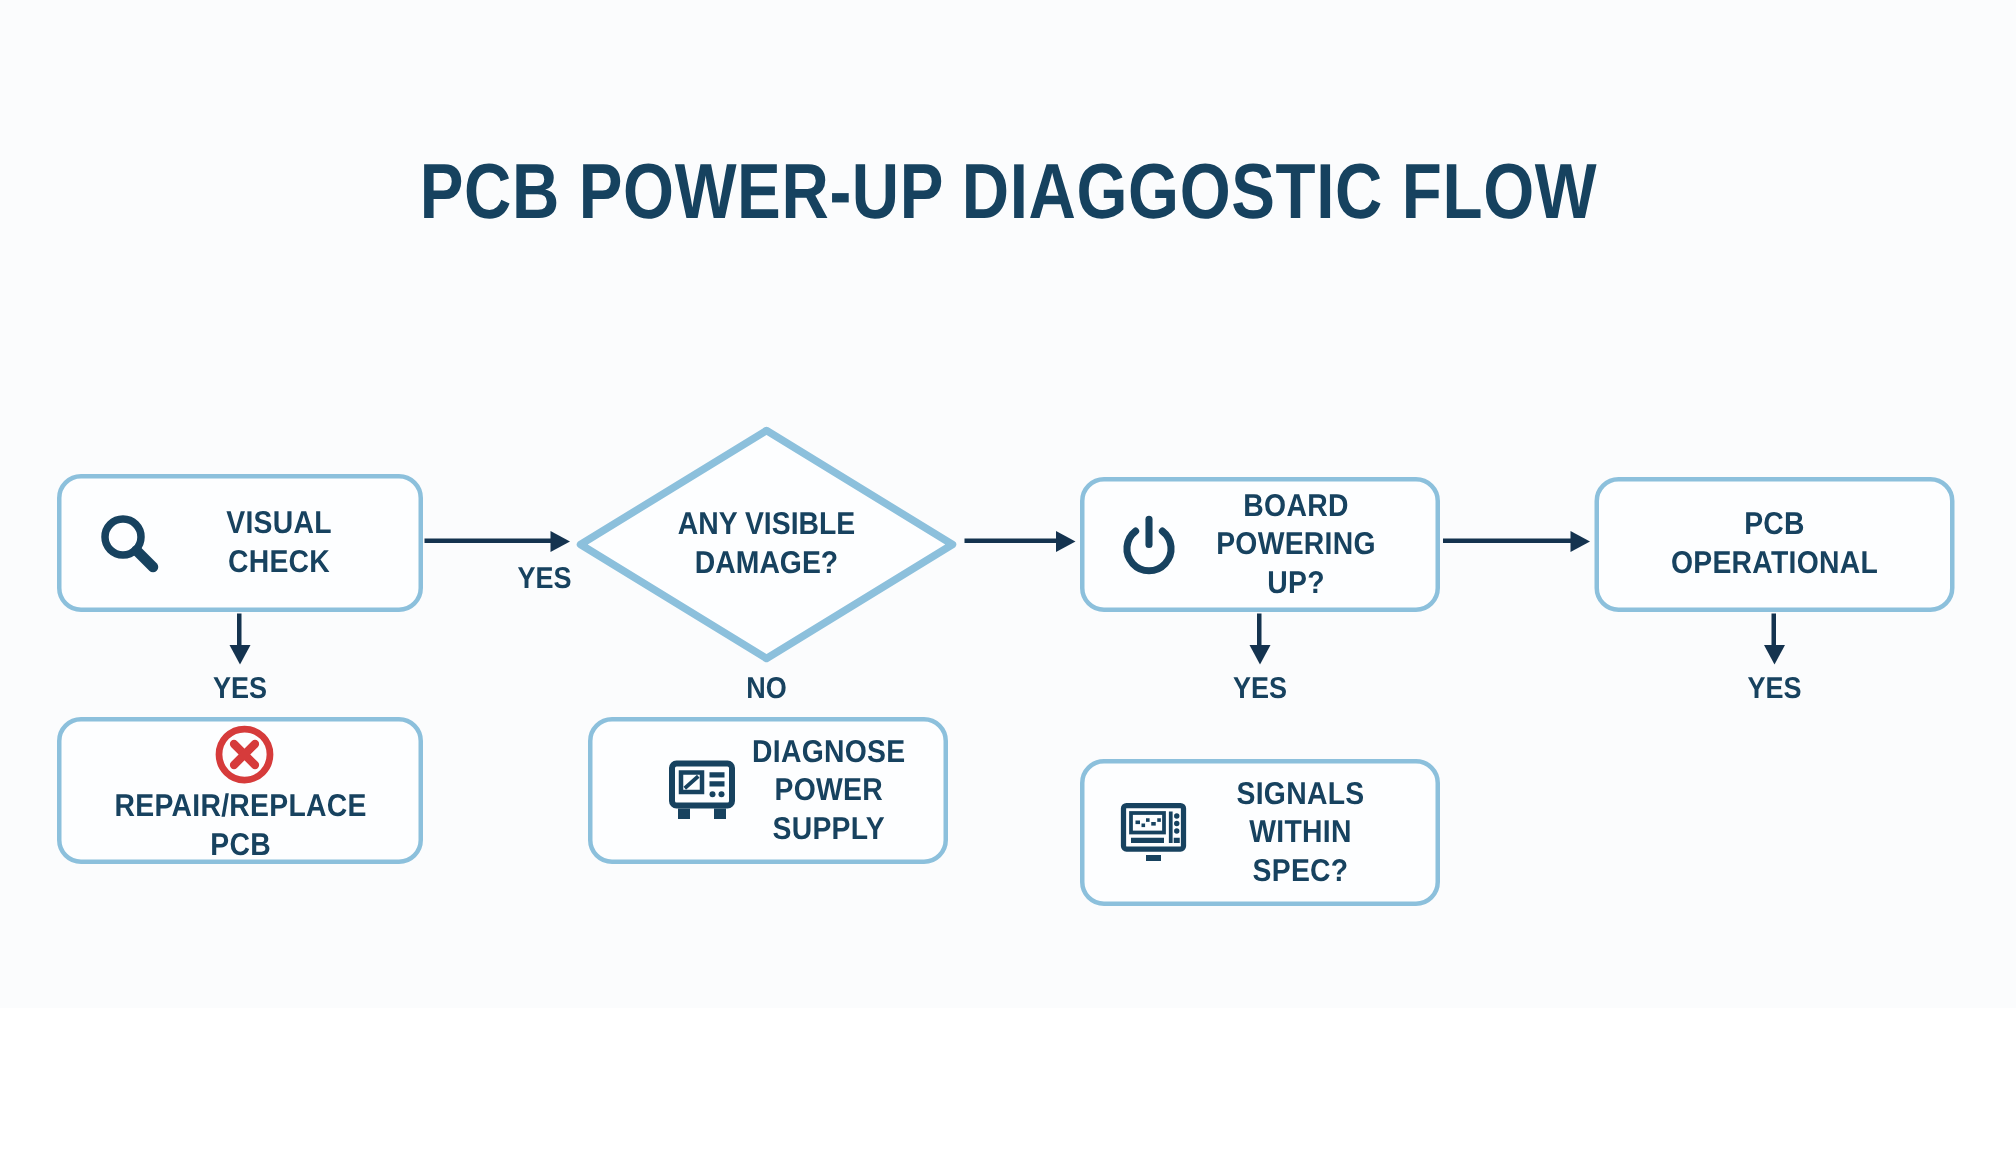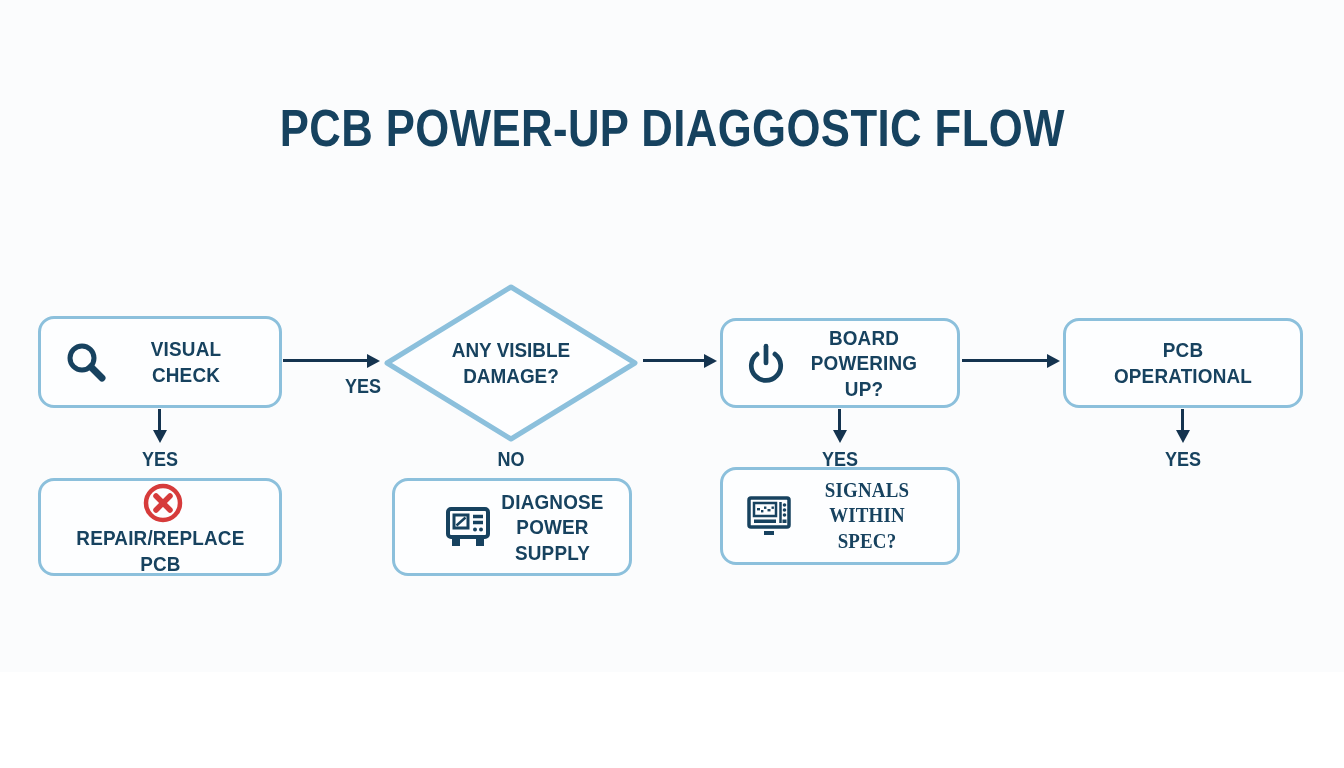--- a/index.html
+++ b/index.html
@@ -118,21 +118,21 @@
         <circle class="fill-navy" cx="31" cy="24.5" r="2"></circle>
         <circle class="fill-navy" cx="37" cy="24.5" r="2"></circle>
         <rect class="fill-navy" x="8" y="34" width="8" height="7"></rect>
         <rect class="fill-navy" x="32" y="34" width="8" height="7"></rect>
       </svg>
     </span>
     <span class="label">DIAGNOSE
 POWER SUPPLY</span>
   </div>
 
-  <div class="node" style="left:720px;top:467px;width:240px;height:98px;font-family:Liberation Serif, serif;">
+  <div class="node" style="left:720px;top:506px;width:240px;height:98px;">
     <span class="icon">
       <svg width="48" height="44" viewBox="0 0 48 44">
         <rect class="stroke-navy" x="4" y="4" width="40" height="29" rx="2" stroke-width="3.5"></rect>
         <rect class="stroke-navy" x="9" y="9" width="22" height="13" stroke-width="2.5"></rect>
         <rect class="fill-navy" x="12" y="14" width="3" height="2.4"></rect>
         <rect class="fill-navy" x="16" y="16" width="2.4" height="2.4"></rect>
         <rect class="fill-navy" x="19" y="12.5" width="2.4" height="2.4"></rect>
         <rect class="fill-navy" x="22.5" y="15" width="3" height="2.4"></rect>
         <rect class="fill-navy" x="26.5" y="12.5" width="2.4" height="2.4"></rect>
         <line class="stroke-navy" x1="35.5" y1="8" x2="35.5" y2="29" stroke-width="2.5"></line>

